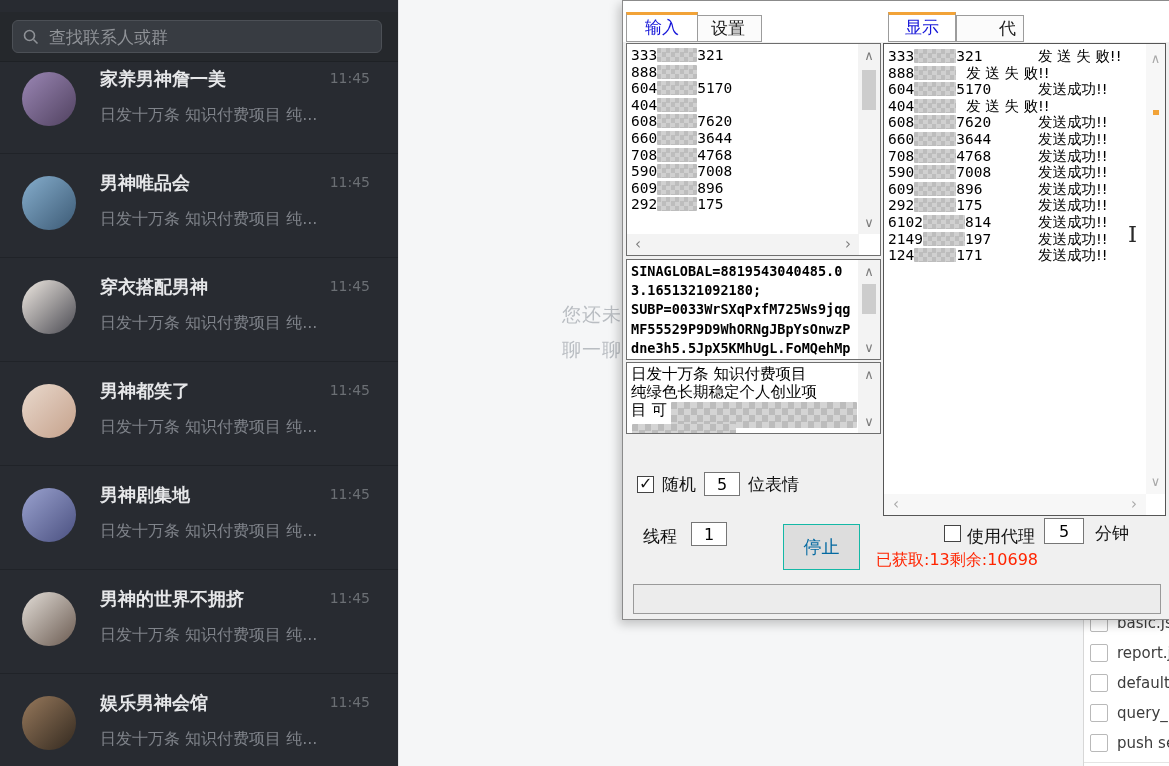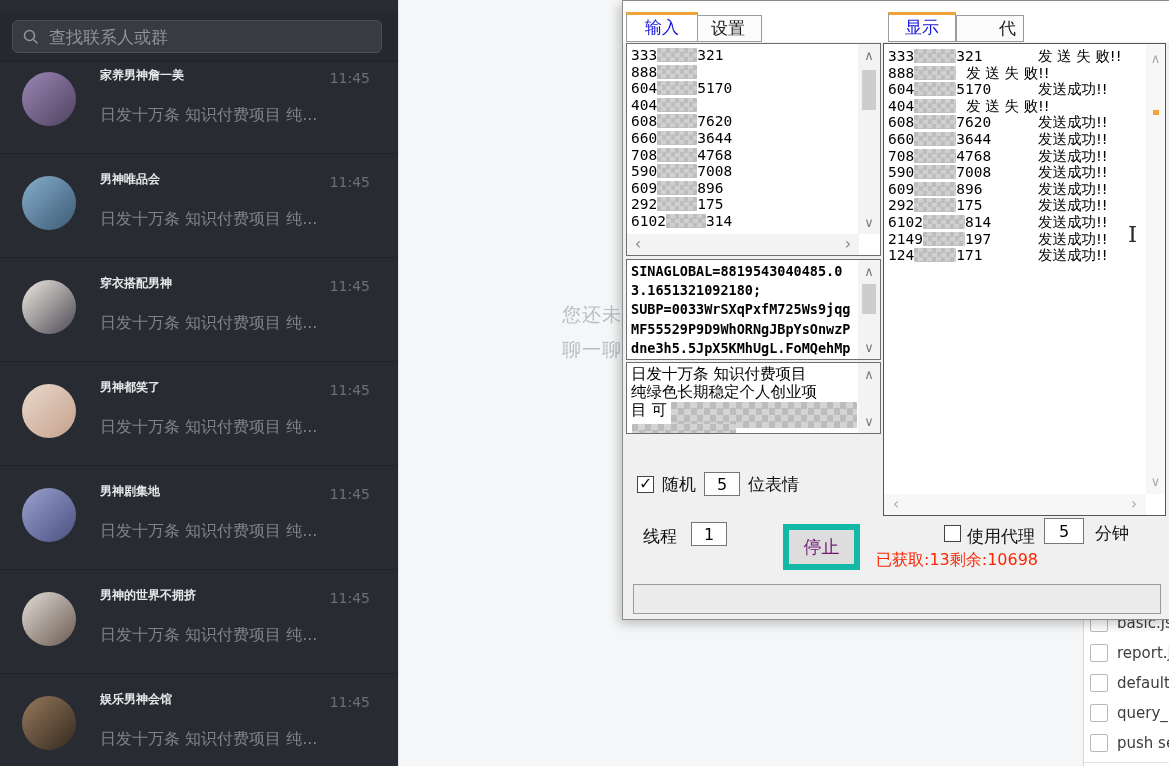--- a/index.html
+++ b/index.html
@@ -9,21 +9,21 @@
   
   .sidebar{position:absolute;left:0;top:0;width:398px;height:766px;background:#282b31;}
   .search-strip{position:absolute;left:0;top:0;width:398px;height:49px;background:#25282c;border-bottom:1px solid #1e2125;margin-top:12px;}
   .search-box{position:absolute;left:12px;top:8px;width:370px;height:33px;background:#383c42;border:1px solid #4c5056;border-radius:6px;display:flex;align-items:center;box-sizing:border-box;padding:0 10px;}
   .search-box svg{flex:none;margin-right:8px;}
   .search-input{flex:1;background:transparent;border:none;outline:none;color:#cfd2d6;font-size:17px;font-family:inherit;min-width:0;}
   .search-input::placeholder{color:#8f9297;}
   .chat-list{position:absolute;left:0;top:50px;width:398px;}
   .chat-item{position:relative;height:103px;border-bottom:1px solid #202328;}
   .avatar{position:absolute;left:22px;top:22px;width:54px;height:54px;border-radius:50%;}
-  .chat-name{position:absolute;left:100px;top:17px;width:210px;font-size:12px;font-weight:600;color:#e6e7e9;white-space:nowrap;overflow:hidden;}
+  .chat-name{position:absolute;left:100px;top:17px;width:210px;font-size:18px;font-weight:600;color:#e6e7e9;white-space:nowrap;overflow:hidden;}
   .chat-time{position:absolute;right:28px;top:20px;font-size:14px;color:#6b6f74;}
   .chat-preview{position:absolute;left:100px;top:55px;width:270px;font-size:16px;color:#7f838a;white-space:nowrap;overflow:hidden;}
 
   
   .main-panel{position:absolute;left:398px;top:0;width:771px;height:766px;background:#f5f6f7;border-left:1px solid #e3e4e6;}
   .empty-text{position:absolute;left:400px;top:297px;width:222px;text-align:right;color:#b9bdc2;font-size:19px;line-height:35px;letter-spacing:1px;}
 
   
   .file-panel{position:absolute;left:1083px;top:598px;width:86px;height:168px;background:#ffffff;border-left:1px solid #d7d7d7;box-sizing:border-box;padding-top:10px;}
   .file-row{height:30px;display:flex;align-items:center;padding-left:6px;gap:9px;}
@@ -69,21 +69,21 @@
 
   
   .random-row{position:absolute;left:14px;top:469px;height:28px;display:flex;align-items:center;gap:8px;font-size:17px;color:#111;}
   .cb{position:relative;width:17px;height:17px;background:#fff;border:1px solid #444;box-sizing:border-box;display:inline-block;}
   .cb.checked::after{content:"✓";position:absolute;left:1px;top:-3px;font-size:16px;font-weight:bold;color:#111;}
   .small-input{width:36px;height:24px;border:1px solid #767676;background:#fff;text-align:center;font-size:16px;font-family:inherit;box-sizing:border-box;padding:0;}
 
   
   .lbl{position:absolute;font-size:17px;color:#111;white-space:nowrap;}
   .thread-input{position:absolute;left:68px;top:521px;}
-  .stop-btn{position:absolute;left:160px;top:523px;width:77px;height:46px;background:#dddddd;border:6px solid #14b8a6;font-size:18px;color:#701a75;font-family:inherit;}
+  .stop-btn{position:absolute;left:160px;top:523px;width:77px;height:46px;background:#dddddd;border:1px solid #14b8a6;font-size:18px;color:#0369a1;font-family:inherit;}
   .red-status{position:absolute;left:253px;top:549px;font-size:16px;color:var(--red,#ff2400);white-space:nowrap;text-align:right;}
   .proxy-cb{position:absolute;left:321px;top:524px;}
   .minutes-input{position:absolute;left:421px;top:517px;width:40px;height:26px;}
   .long-field{position:absolute;left:10px;top:583px;width:528px;height:30px;background:#ececec;border:1px solid #9a9a9a;box-sizing:border-box;}
 
   
   .text-cursor{position:absolute;left:1128px;top:221px;font-family:"DejaVu Serif","Liberation Serif",serif;font-size:23px;color:#2a2a2a;z-index:20;}
   .sb-marker{position:absolute;right:6px;top:66px;width:6px;height:5px;background:#f2a338;}
 </style>
 </head>
@@ -192,21 +192,20 @@
           <div class="numrow"><span class="pfx">333</span><span class="mosaic"></span><span class="sfx">321</span></div>
           <div class="numrow"><span class="pfx">888</span><span class="mosaic"></span><span class="sfx"></span></div>
           <div class="numrow"><span class="pfx">604</span><span class="mosaic"></span><span class="sfx">5170</span></div>
           <div class="numrow"><span class="pfx">404</span><span class="mosaic"></span><span class="sfx"></span></div>
           <div class="numrow"><span class="pfx">608</span><span class="mosaic"></span><span class="sfx">7620</span></div>
           <div class="numrow"><span class="pfx">660</span><span class="mosaic"></span><span class="sfx">3644</span></div>
           <div class="numrow"><span class="pfx">708</span><span class="mosaic"></span><span class="sfx">4768</span></div>
           <div class="numrow"><span class="pfx">590</span><span class="mosaic"></span><span class="sfx">7008</span></div>
           <div class="numrow"><span class="pfx">609</span><span class="mosaic"></span><span class="sfx">896</span></div>
           <div class="numrow"><span class="pfx">292</span><span class="mosaic"></span><span class="sfx">175</span></div>
-          <div class="numrow"><span class="pfx">6102</span><span class="mosaic"></span><span class="sfx">314</span></div>
         </div>
       <div class="vsb" style="bottom:21px;">
         <div class="sb-arrow" style="top:5px;">∧</div>
         <div class="vthumb" style="top:26px;height:40px;"></div>
         <div class="sb-arrow" style="bottom:5px;">∨</div>
       </div>
       <div class="hsb" style="right:21px;">
         <div class="sb-arrow" style="left:3px;">‹</div>
         <div class="sb-arrow" style="right:3px;">›</div>
       </div>

